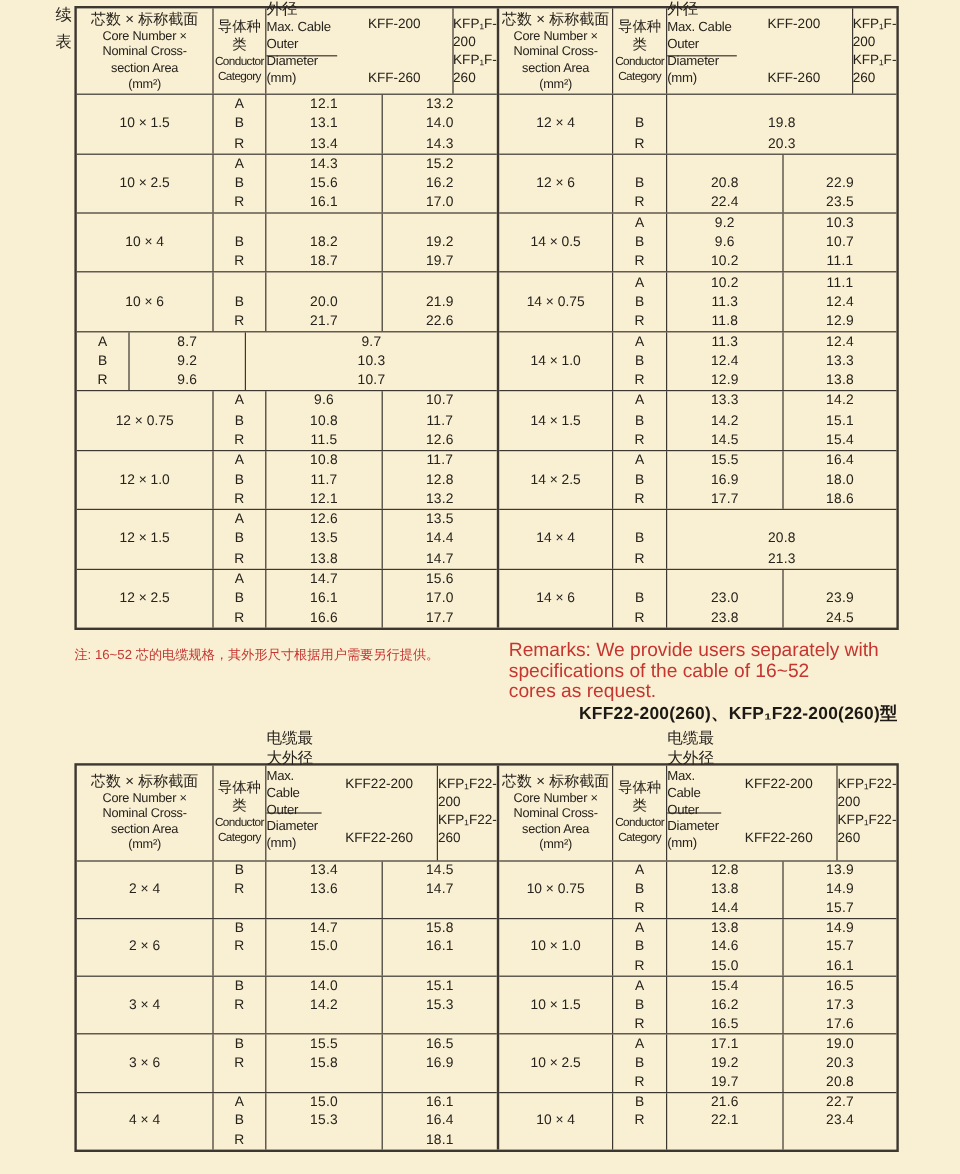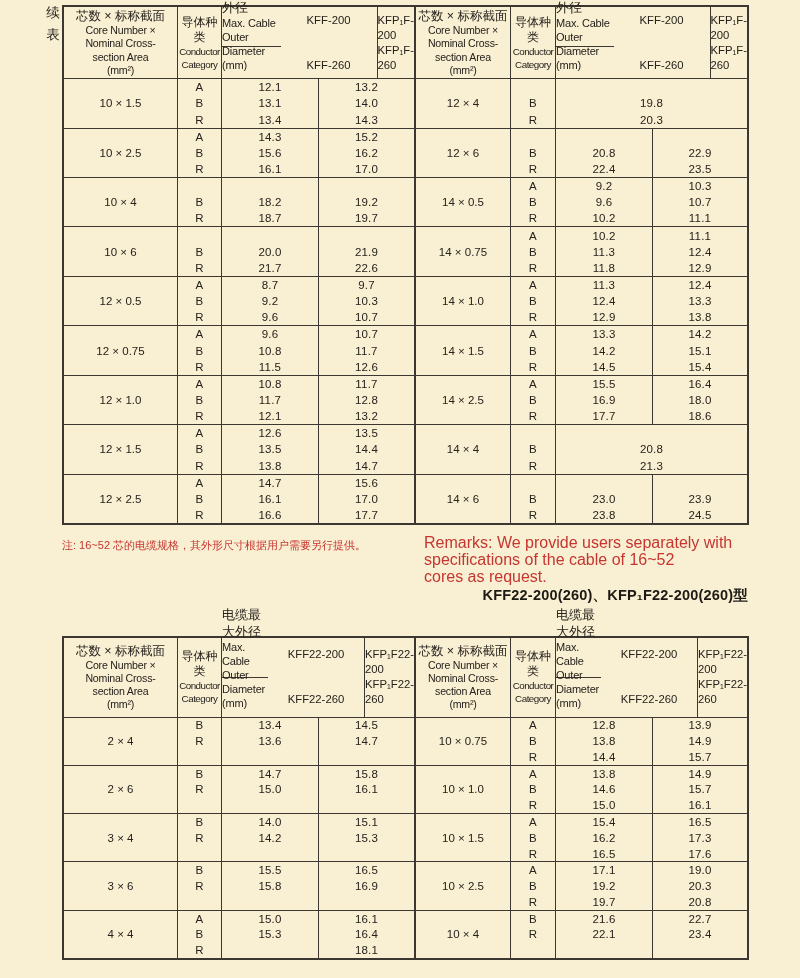--- a/index.html
+++ b/index.html
@@ -203,21 +203,20 @@
             <div class="ln">20.0</div>
             <div class="ln">21.7</div>
           </div>
           <div class="g-col g-v2">
             <div class="ln"></div>
             <div class="ln">21.9</div>
             <div class="ln">22.6</div>
           </div>
         </div>
         <div class="group">
-          <div class="g-spec">12 × 0.5</div>
           <div class="g-col g-cat">
             <div class="ln">A</div>
             <div class="ln">B</div>
             <div class="ln">R</div>
           </div>
           <div class="g-col g-v1">
             <div class="ln">8.7</div>
             <div class="ln">9.2</div>
             <div class="ln">9.6</div>
           </div>

